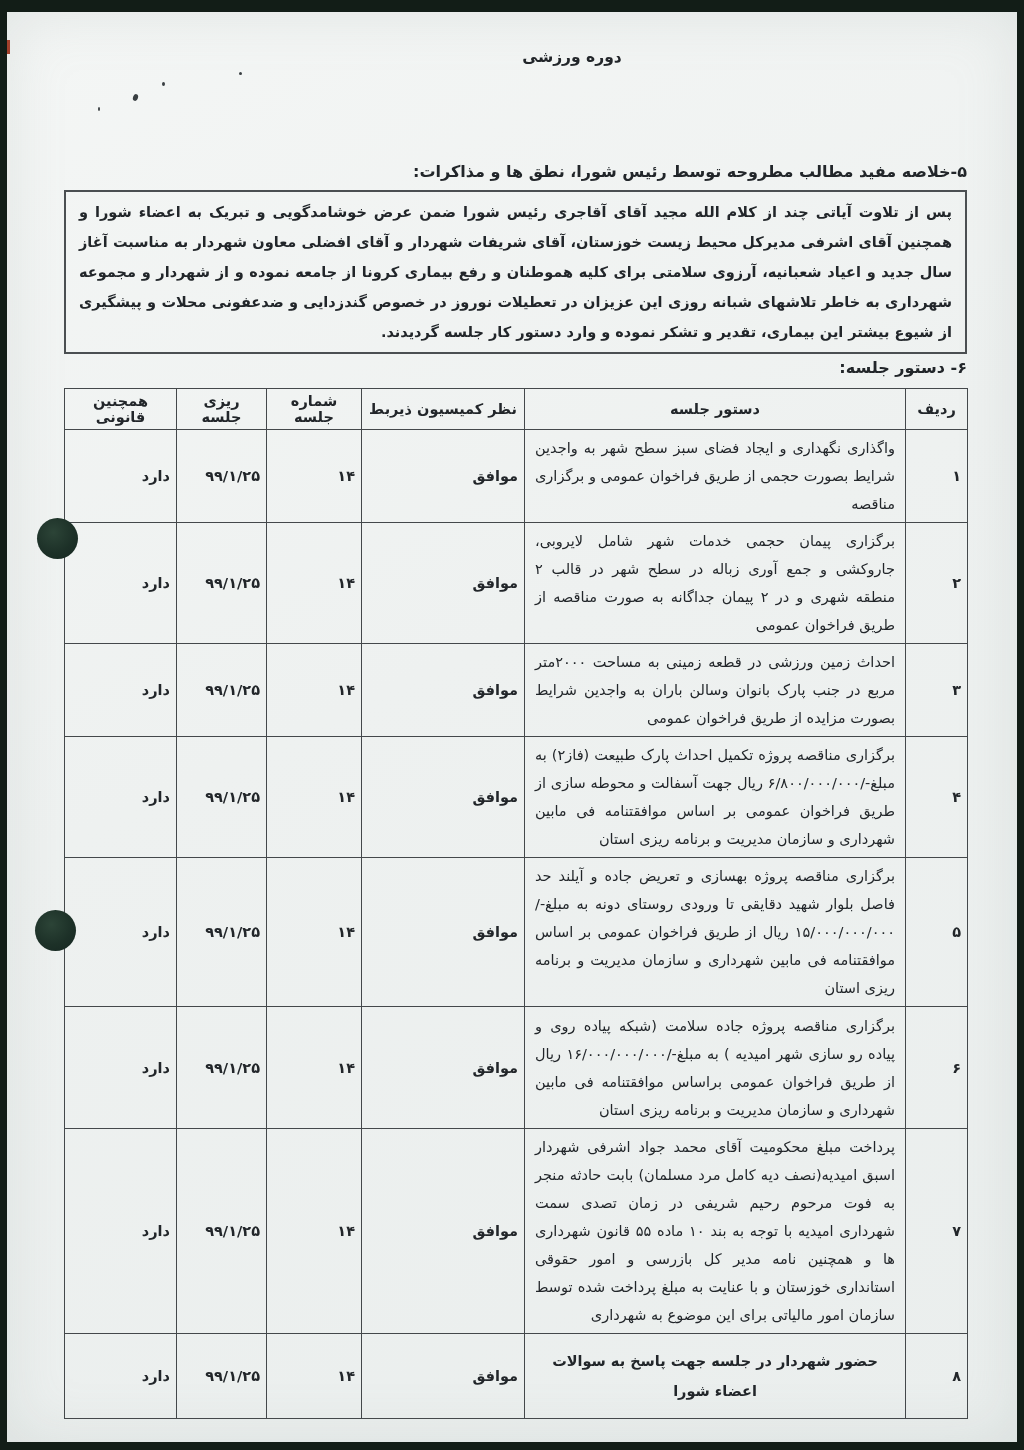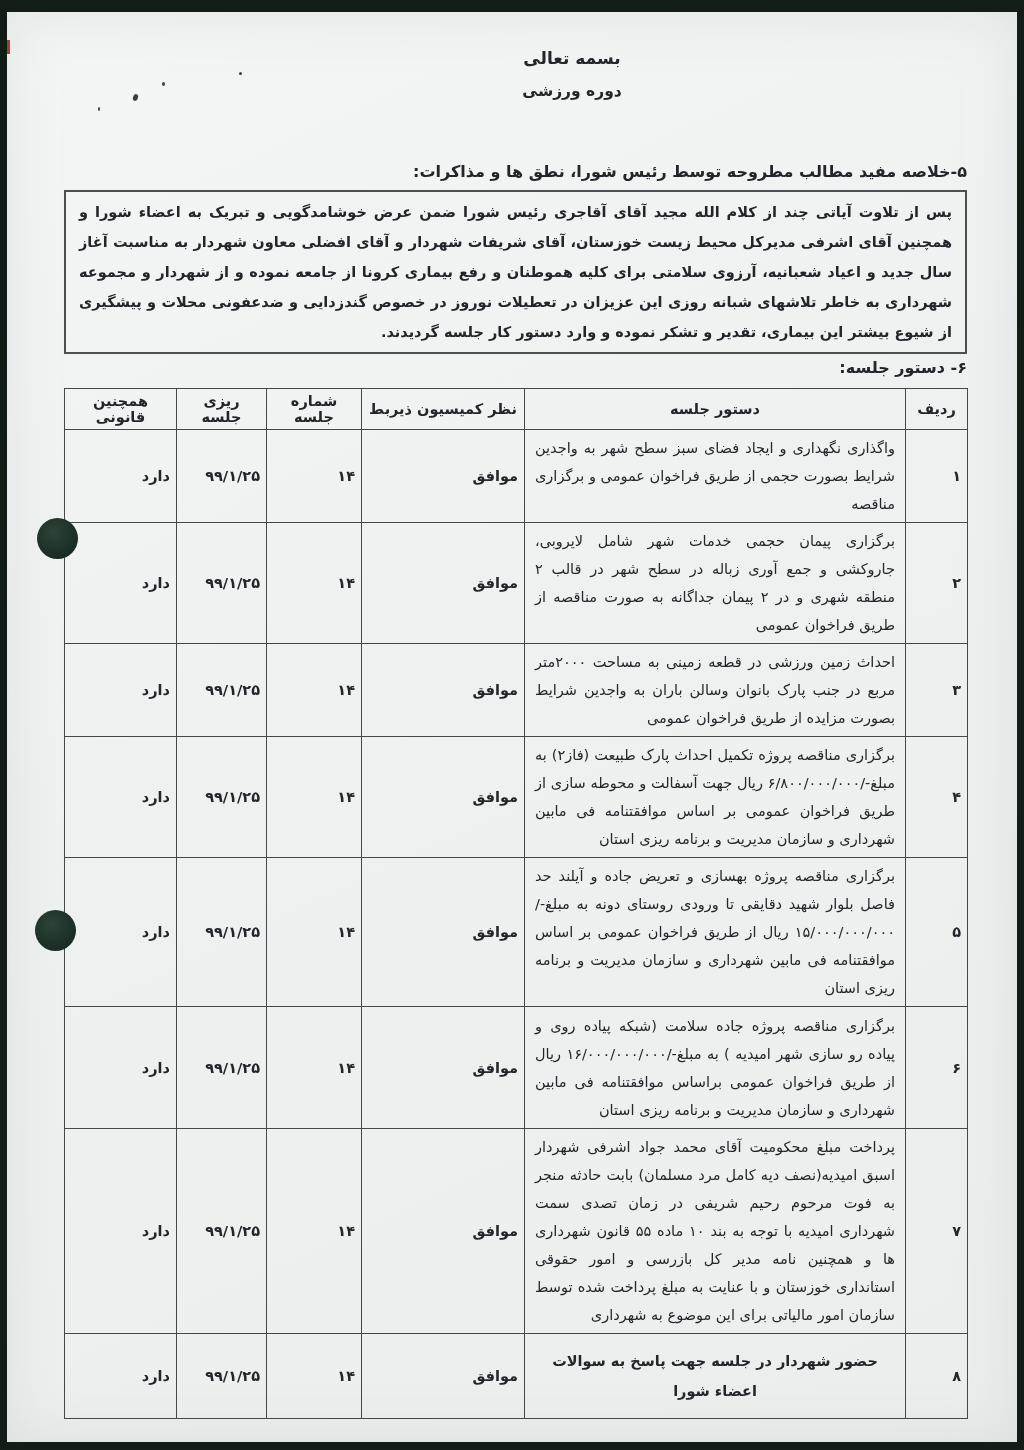--- a/index.html
+++ b/index.html
@@ -76,21 +76,20 @@
 
 <div class="paper">
 
   <div class="corner-mark"></div>
   <span class="speck speck-1"></span>
   <span class="speck speck-2"></span>
   <span class="speck speck-3"></span>
   <span class="speck speck-4"></span>
 
   <div class="doc-header">
-    <span class="line besmele">بسمه تعالی</span>
     <span class="line doc-term">دوره ورزشی</span>
   </div>
 
   <div class="sec-heading sec5">۵-خلاصه مفید مطالب مطروحه توسط رئیس شورا، نطق ها و مذاکرات:</div>
 
   <div class="summary-box">پس از تلاوت آیاتی چند از کلام الله مجید آقای آقاجری رئیس شورا ضمن عرض خوشامدگویی و تبریک به اعضاء شورا و همچنین آقای اشرفی مدیرکل محیط زیست خوزستان، آقای شریفات شهردار و آقای افضلی معاون شهردار به مناسبت آغاز سال جدید و اعیاد شعبانیه، آرزوی سلامتی برای کلیه هموطنان و رفع بیماری کرونا از جامعه نموده و از شهردار و مجموعه شهرداری به خاطر تلاشهای شبانه روزی این عزیزان در تعطیلات نوروز در خصوص گندزدایی و ضدعفونی محلات و پیشگیری از شیوع بیشتر این بیماری، تقدیر و تشکر نموده و وارد دستور کار جلسه گردیدند.</div>
 
   <div class="sec-heading sec6">۶- دستور جلسه:</div>
 
   <table class="agenda">

